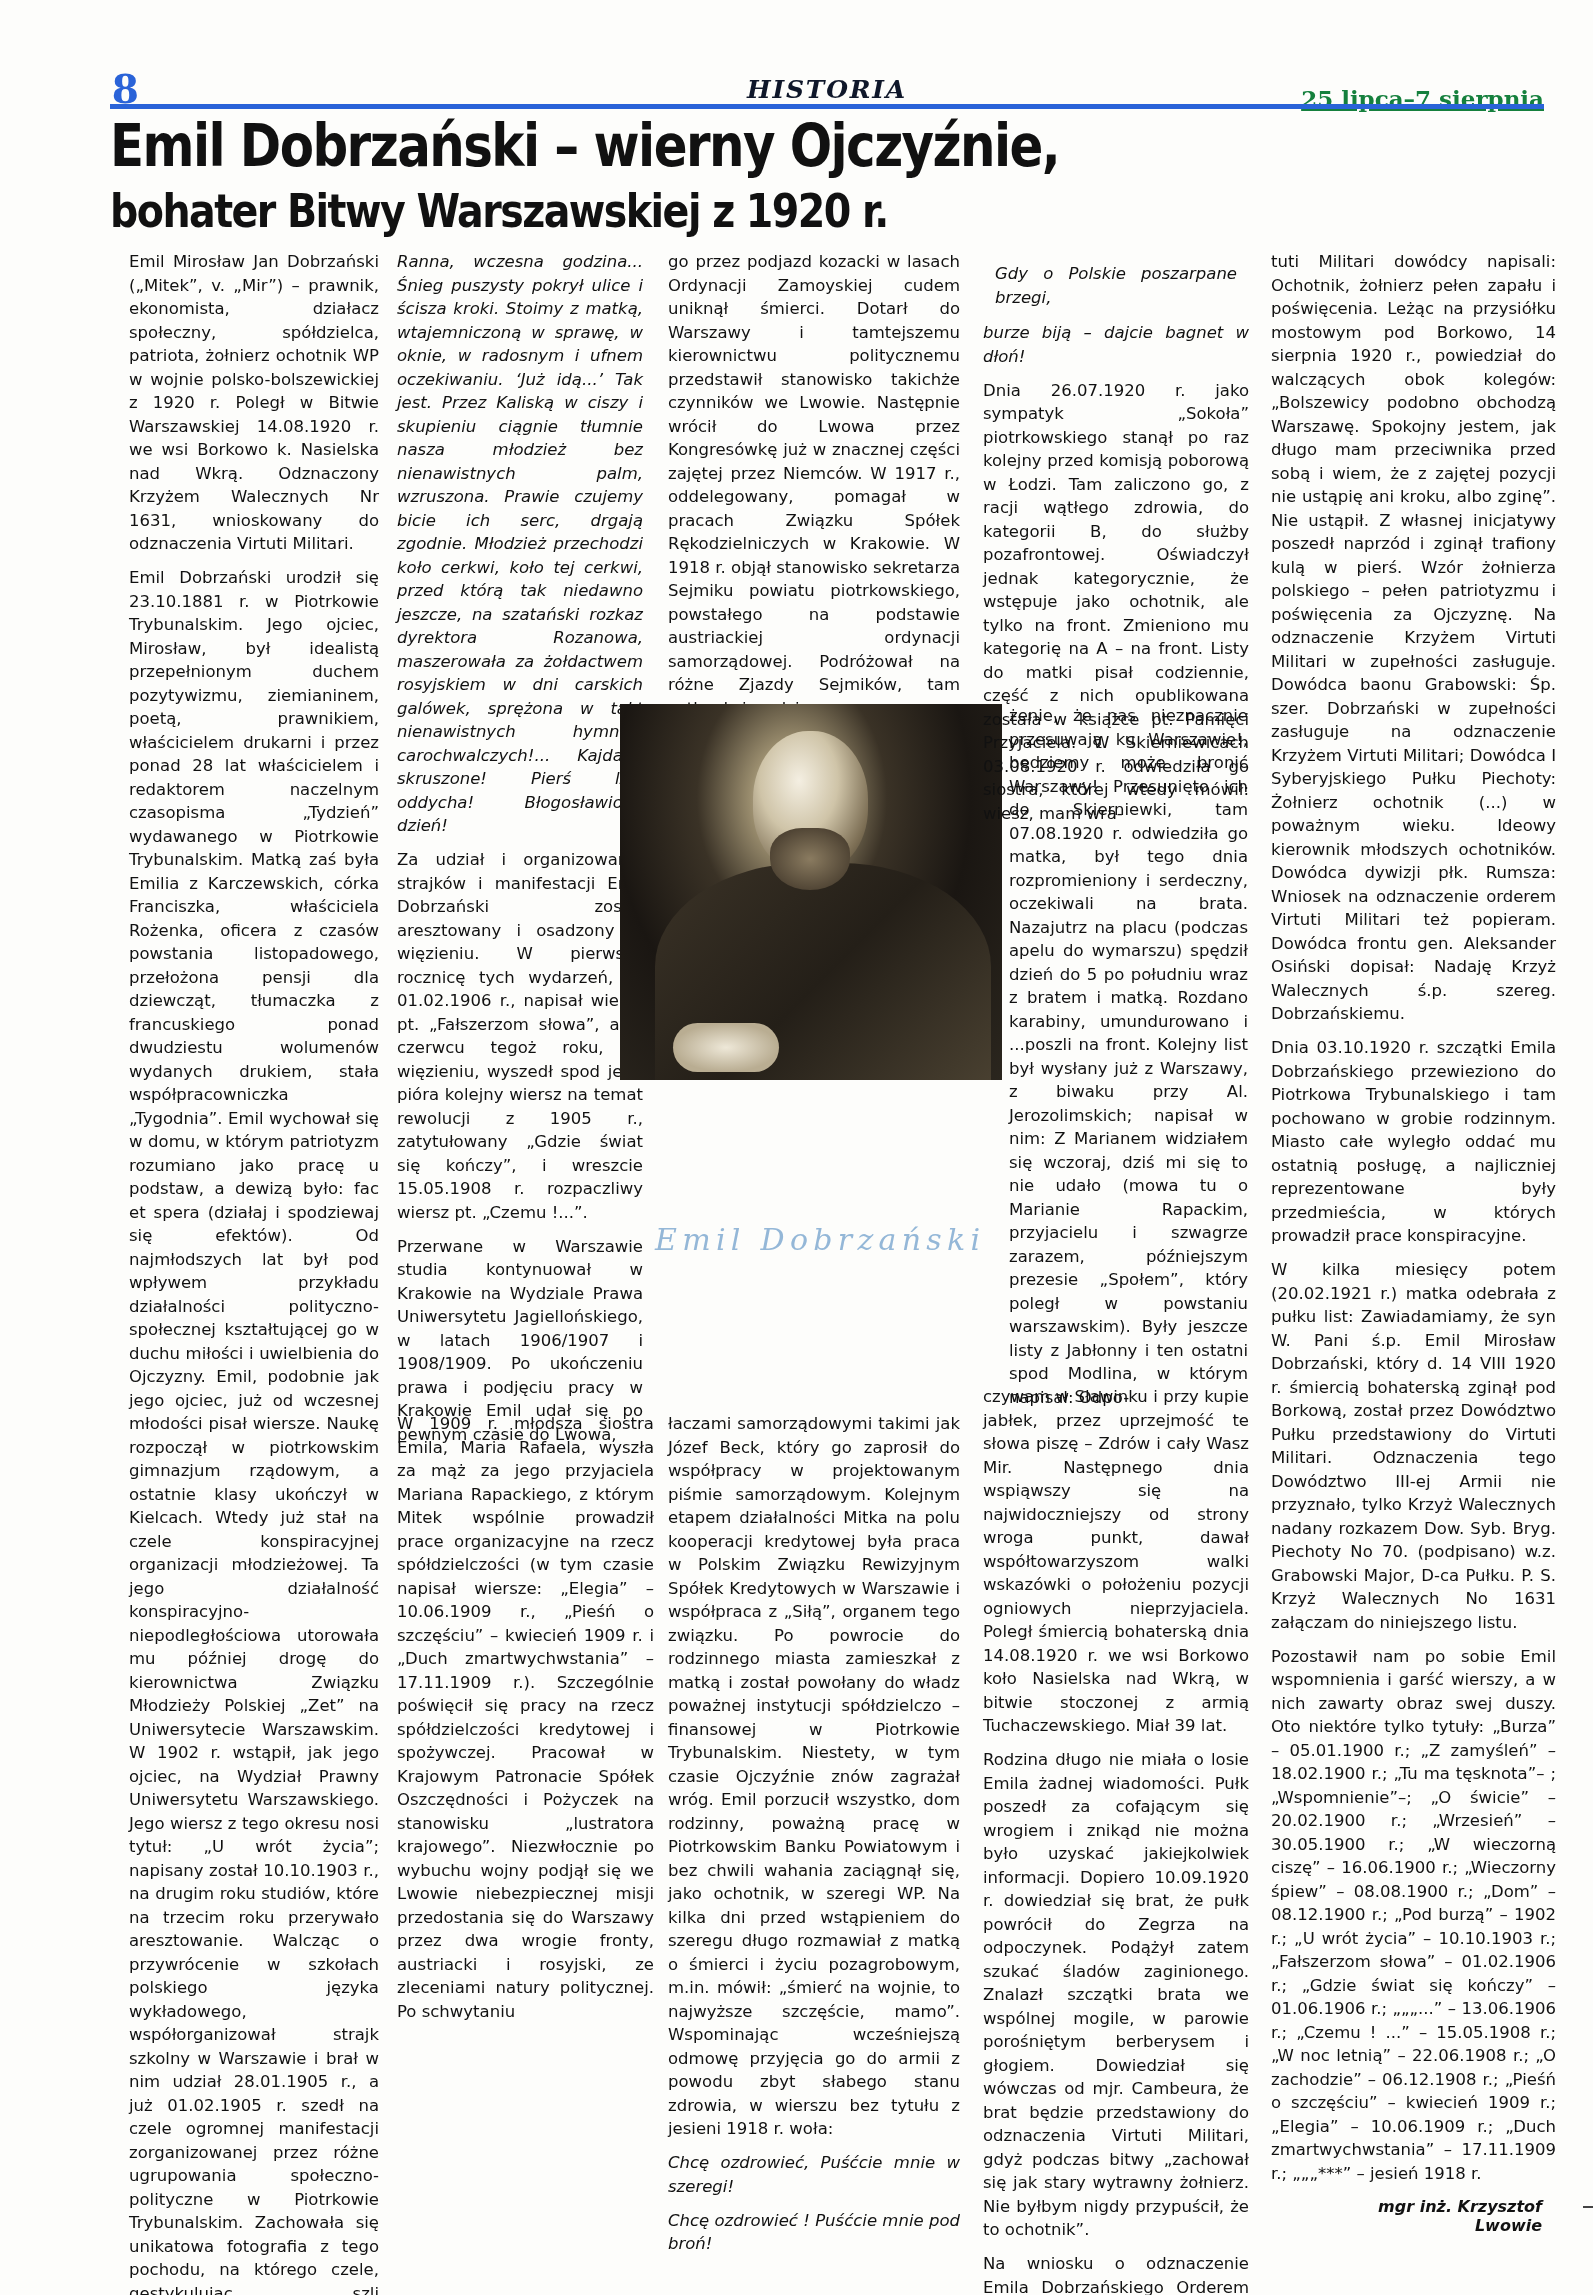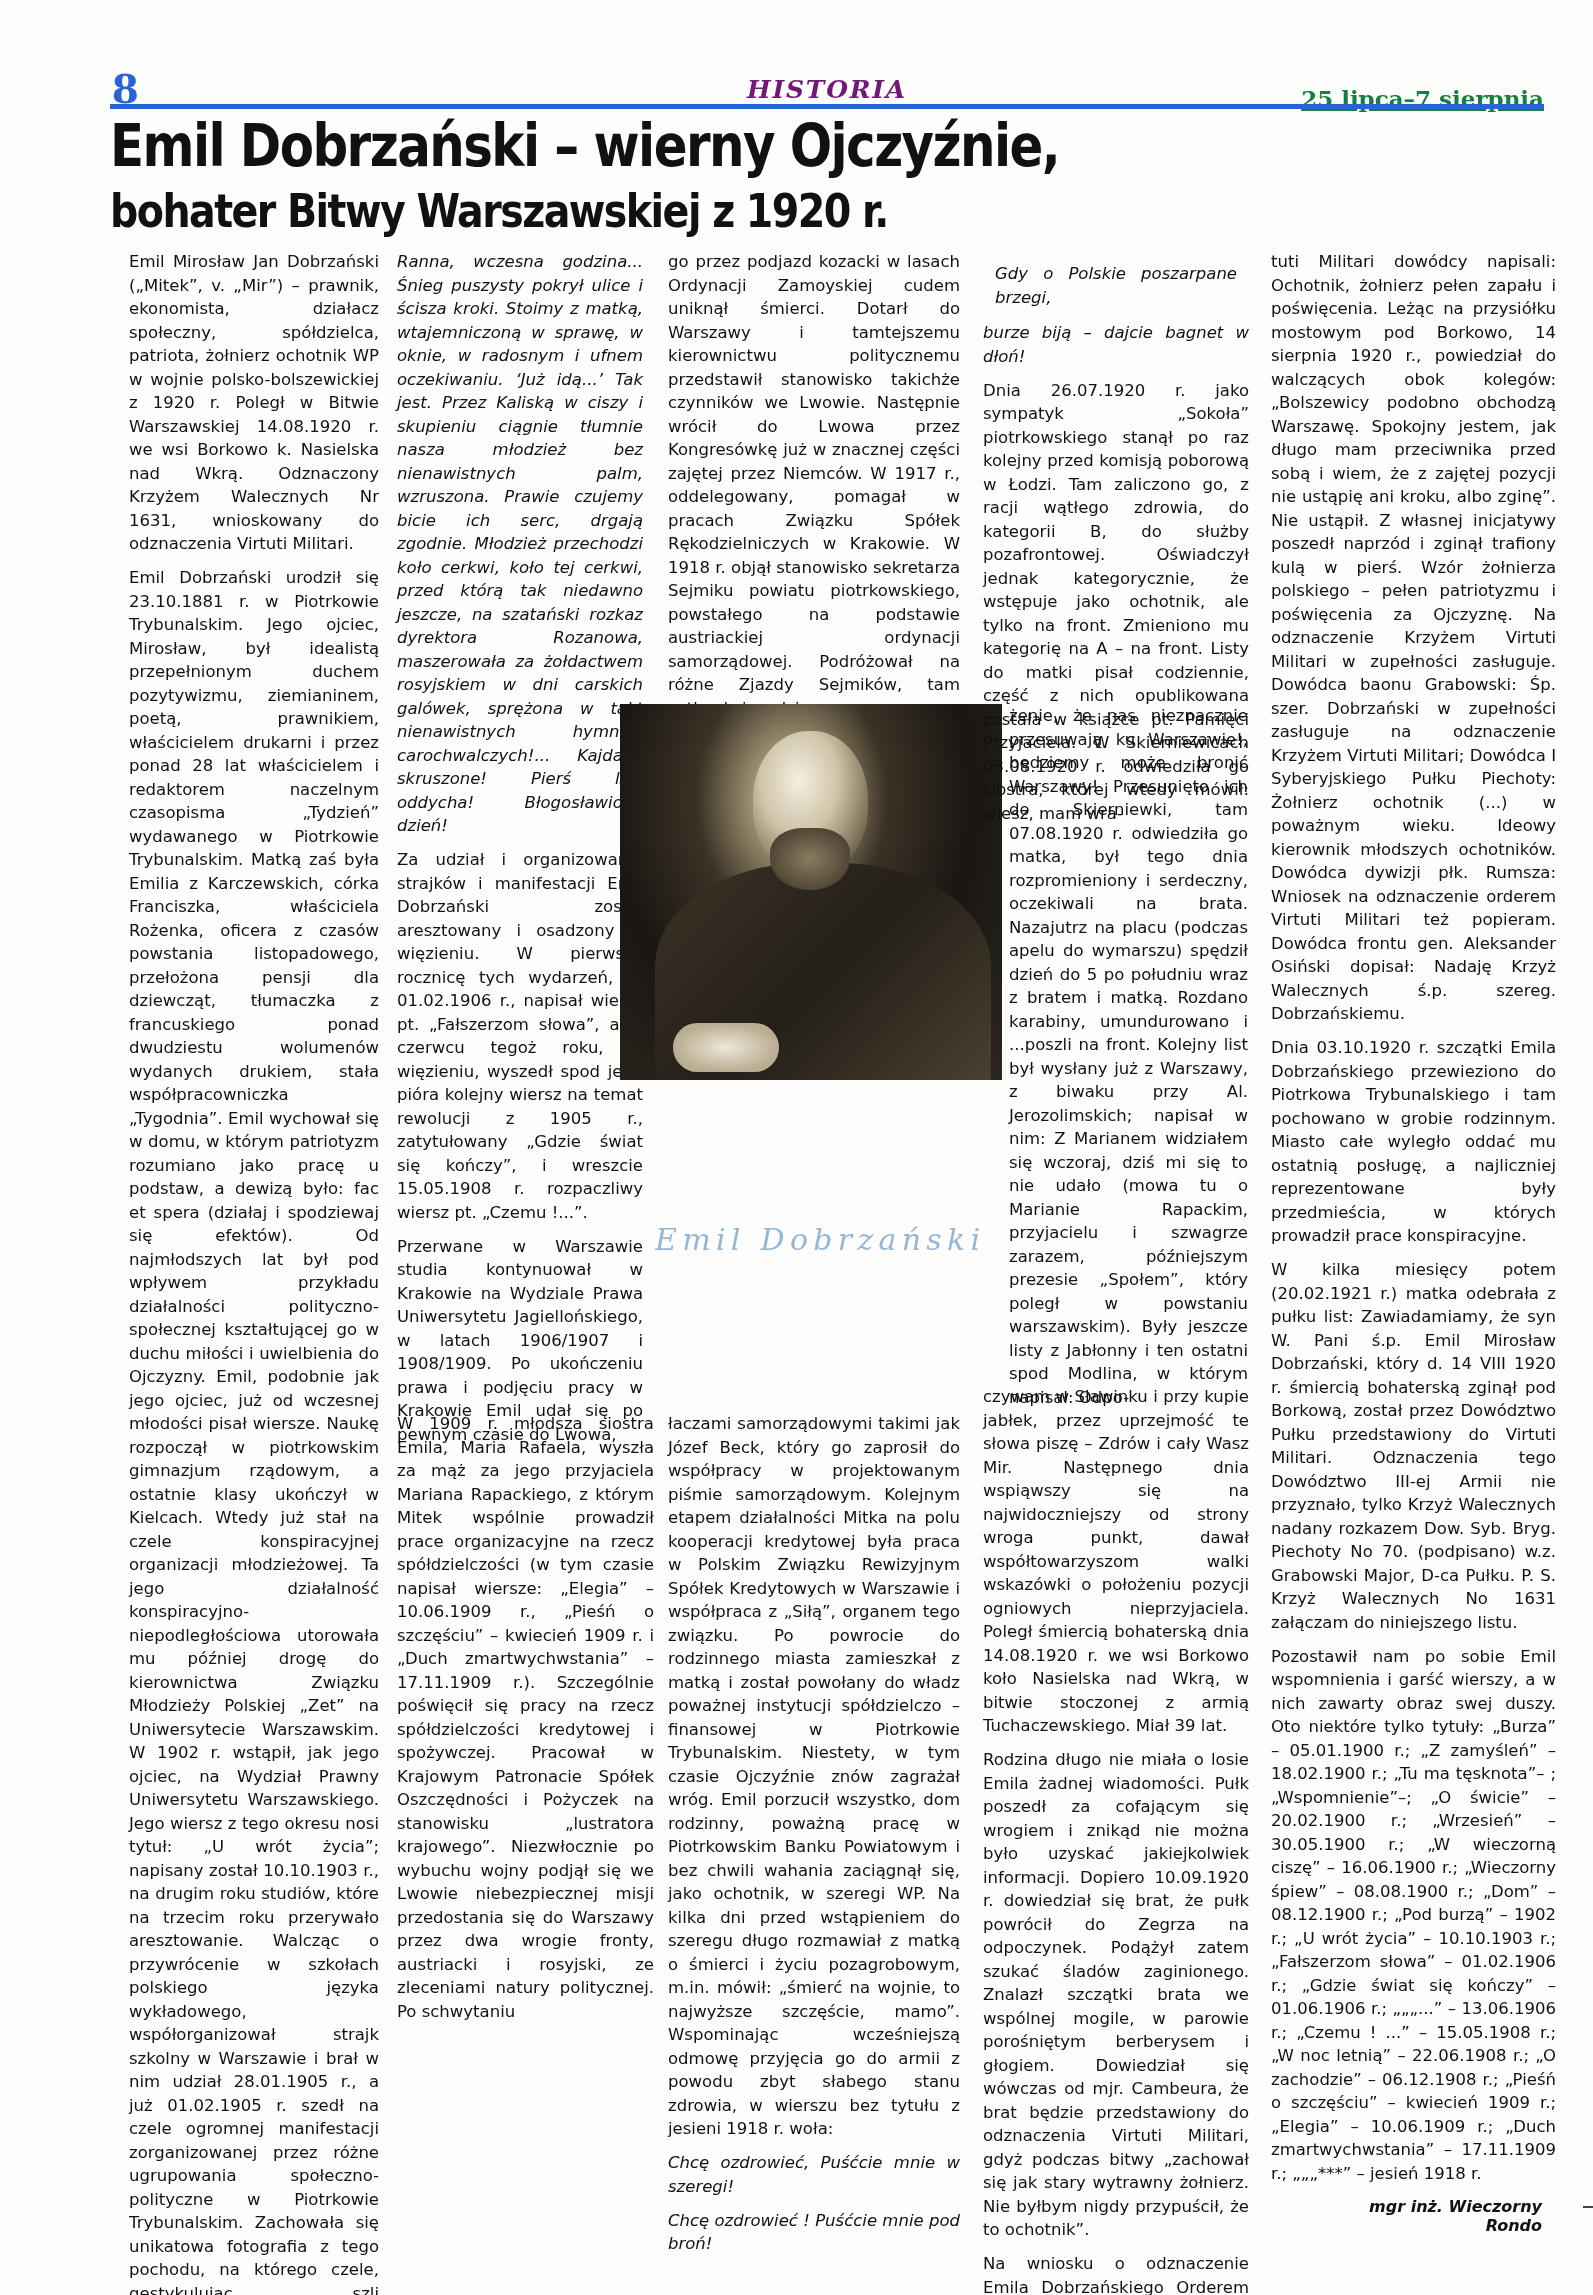--- a/index.html
+++ b/index.html
@@ -2,21 +2,21 @@
 <html style="font-size:14px"><head>
 <meta charset="utf-8">
 <style>
   html, body { margin: 0; padding: 0; }
   body {
     width: 1593px; height: 2295px; background: #fdfdfb; position: relative; overflow: hidden;
     font-family: "Liberation Sans", sans-serif; color: #111;
   }
   .header { position: absolute; left: 110px; top: 71px; width: 1434px; height: 35px; }
   .page-num { position: absolute; left: 1.8px; top: -5.3px; font-family: "DejaVu Serif", serif; font-weight: bold; font-size: 39px; color: #2a63d8; }
-  .section { position: absolute; left: 0; right: 0; top: 3.5px; text-align: center; font-family: "DejaVu Serif", serif; font-weight: bold; font-style: italic; font-size: 25px; color: #701a75; letter-spacing: 1.8px; }
+  .section { position: absolute; left: 0; right: 0; top: 3.5px; text-align: center; font-family: "DejaVu Serif", serif; font-weight: bold; font-style: italic; font-size: 25px; color: #0f172a; letter-spacing: 1.8px; }
   .issue-date { position: absolute; right: 0; top: 14px; font-family: "DejaVu Serif", serif; font-weight: bold; font-size: 23px; color: #15803d; text-decoration: underline; }
   .rule { position: absolute; left: 110px; top: 104px; width: 1434px; height: 5.3px; background: #2a63d8; }
   .title1 { position: absolute; left: 110px; top: 112px; font-family: "DejaVu Sans", sans-serif; font-weight: bold; font-size: 58px; letter-spacing: -1.8px; transform: scaleX(0.86); transform-origin: left top; white-space: nowrap; }
   .title2 { position: absolute; left: 110px; top: 184px; font-family: "DejaVu Sans", sans-serif; font-weight: bold; font-size: 46px; letter-spacing: -1.8px; transform: scaleX(0.86); transform-origin: left top; white-space: nowrap; }
   .col { position: absolute; font-family: "DejaVu Sans", sans-serif; font-size: 16.5px; line-height: 23.5px; text-align: justify; hyphens: none; }
   .col p { margin: 0 0 10.6px 0; }
   .col .it { font-style: italic; }
   #c1 { left: 129px; top: 250px; width: 250px; }
   #c2 { left: 397px; top: 250px; width: 246px; }
   #c2b { left: 397px; top: 1412px; width: 257px; }
@@ -100,15 +100,15 @@
   <p>Na wniosku o odznaczenie Emila Dobrzańskiego Orderem Vir-</p>
 </div>
 
 <div class="col" id="c5">
   <p>tuti Militari dowódcy napisali: Ochotnik, żołnierz pełen zapału i poświęcenia. Leżąc na przysiółku mostowym pod Borkowo, 14 sierpnia 1920 r., powiedział do walczących obok kolegów: „Bolszewicy podobno obchodzą Warszawę. Spokojny jestem, jak długo mam przeciwnika przed sobą i wiem, że z zajętej pozycji nie ustąpię ani kroku, albo zginę”. Nie ustąpił. Z własnej inicjatywy poszedł naprzód i zginął trafiony kulą w pierś. Wzór żołnierza polskiego – pełen patriotyzmu i poświęcenia za Ojczyznę. Na odznaczenie Krzyżem Virtuti Militari w zupełności zasługuje. Dowódca baonu Grabowski: Śp. szer. Dobrzański w zupełności zasługuje na odznaczenie Krzyżem Virtuti Militari; Dowódca I Syberyjskiego Pułku Piechoty: Żołnierz ochotnik (...) w poważnym wieku. Ideowy kierownik młodszych ochotników. Dowódca dywizji płk. Rumsza: Wniosek na odznaczenie orderem Virtuti Militari też popieram. Dowódca frontu gen. Aleksander Osiński dopisał: Nadaję Krzyż Walecznych ś.p. szereg. Dobrzańskiemu.</p>
   <p>Dnia 03.10.1920 r. szczątki Emila Dobrzańskiego przewieziono do Piotrkowa Trybunalskiego i tam pochowano w grobie rodzinnym. Miasto całe wyległo oddać mu ostatnią posługę, a najliczniej reprezentowane były przedmieścia, w których prowadził prace konspiracyjne.</p>
   <p>W kilka miesięcy potem (20.02.1921 r.) matka odebrała z pułku list: Zawiadamiamy, że syn W. Pani ś.p. Emil Mirosław Dobrzański, który d. 14 VIII 1920 r. śmiercią bohaterską zginął pod Borkową, został przez Dowództwo Pułku przedstawiony do Virtuti Militari. Odznaczenia tego Dowództwo III-ej Armii nie przyznało, tylko Krzyż Walecznych nadany rozkazem Dow. Syb. Bryg. Piechoty No 70. (podpisano) w.z. Grabowski Major, D-ca Pułku. P. S. Krzyż Walecznych No 1631 załączam do niniejszego listu.</p>
   <p>Pozostawił nam po sobie Emil wspomnienia i garść wierszy, a w nich zawarty obraz swej duszy. Oto niektóre tylko tytuły: „Burza” – 05.01.1900 r.; „Z zamyśleń” – 18.02.1900 r.; „Tu ma tęsknota”– ; „Wspomnienie”–; „O świcie” – 20.02.1900 r.; „Wrzesień” – 30.05.1900 r.; „W wieczorną ciszę” – 16.06.1900 r.; „Wieczorny śpiew” – 08.08.1900 r.; „Dom” – 08.12.1900 r.; „Pod burzą” – 1902 r.; „U wrót życia” – 10.10.1903 r.; „Fałszerzom słowa” – 01.02.1906 r.; „Gdzie świat się kończy” – 01.06.1906 r.; „„„...” – 13.06.1906 r.; „Czemu ! ...” – 15.05.1908 r.; „W noc letnią” – 22.06.1908 r.; „O zachodzie” – 06.12.1908 r.; „Pieśń o szczęściu” – kwiecień 1909 r.; „Elegia” – 10.06.1909 r.; „Duch zmartwychwstania” – 17.11.1909 r.; „„„***” – jesień 1918 r.</p>
 </div>
 
-<div class="author">mgr inż. Wieczorny Rondo</div>
+<div class="author">mgr inż. Krzysztof Lwowie</div>
 <div class="crop-mark"></div>
 
 
 </body></html>

